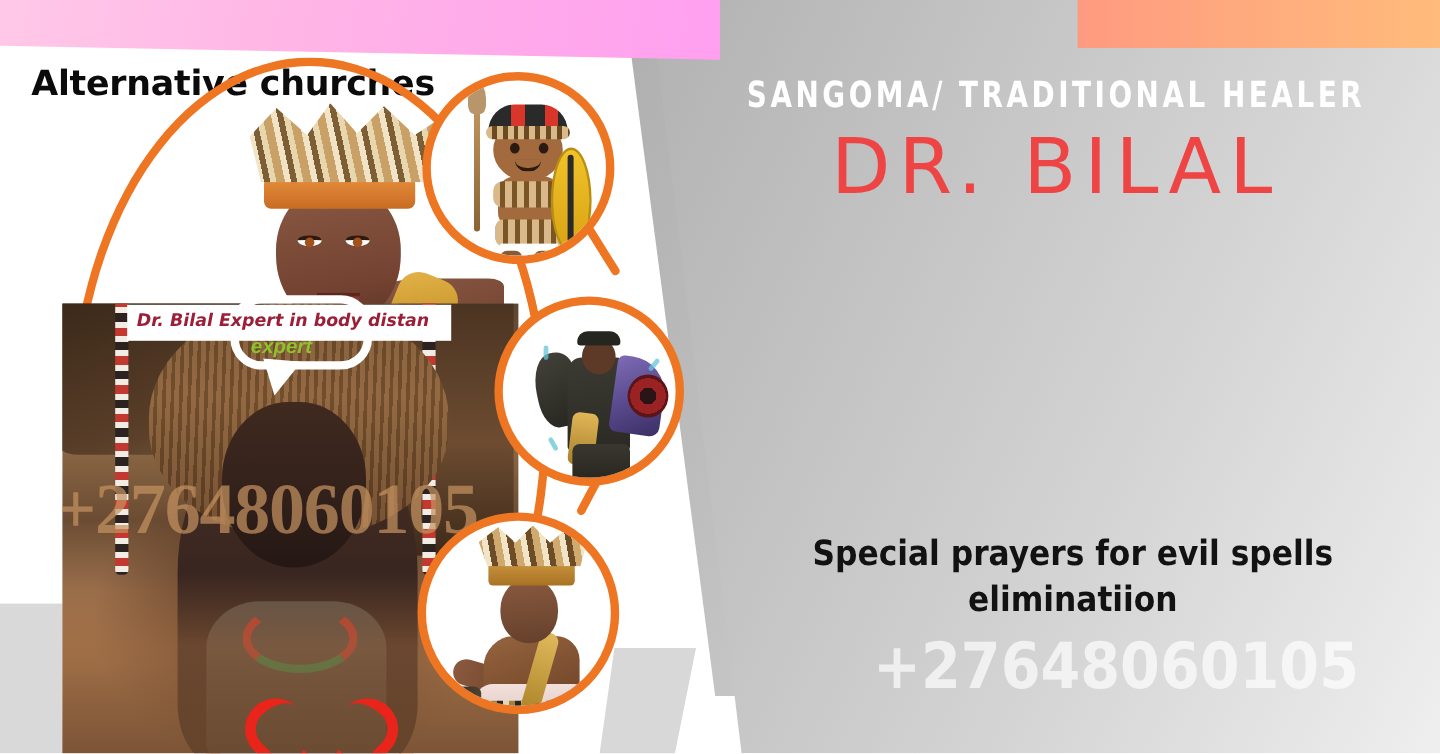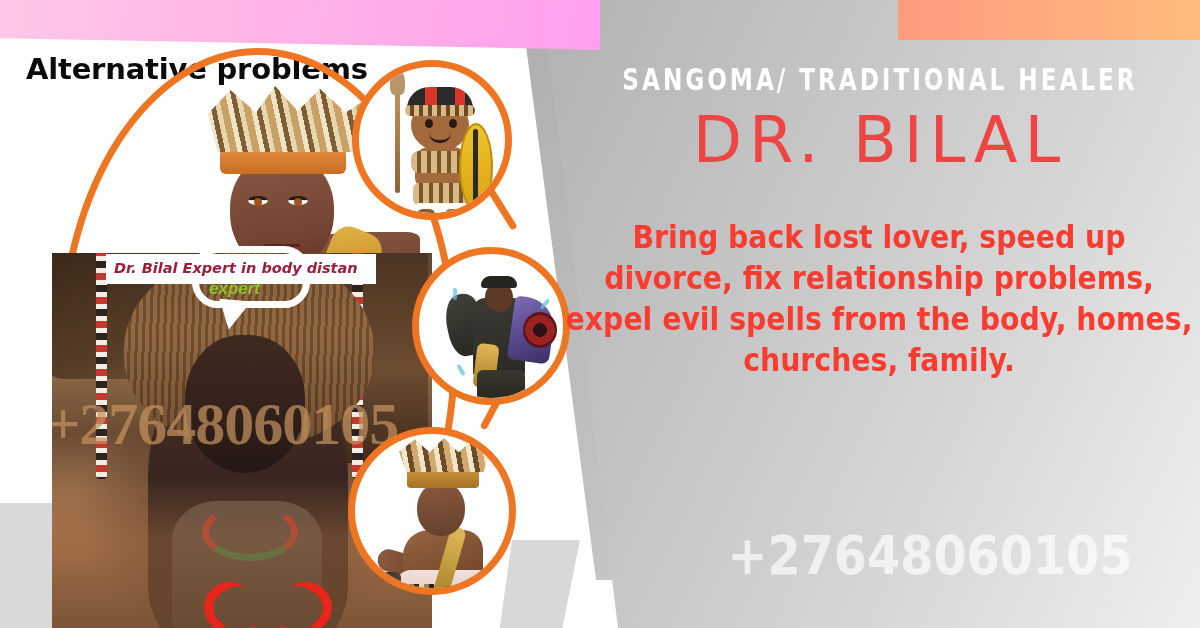--- a/index.html
+++ b/index.html
@@ -340,21 +340,21 @@
 
 <div id="stage">
 
   <div class="shape grey-panel"></div>
   <div class="shape grey-panel-inner"></div>
   <div class="shape grey-tab-bottom"></div>
   <div class="shape grey-left-foot"></div>
   <div class="shape pink-band"></div>
   <div class="shape orange-band"></div>
 
-  <div class="headline-left">Alternative problems</div>
+  <div class="headline-left">Alternative churches</div>
 
   <div class="big-arc"></div>
 
   <div class="chief">
     <div class="chief-shoulder"></div>
     <div class="chief-sash"></div>
     <div class="chief-head"></div>
     <div class="chief-band"></div>
     <div class="feathers"></div>
     <div class="chief-eye l"></div>
@@ -433,17 +433,17 @@
     <div class="h3-sash"></div>
     <div class="h3-tail"></div>
     <div class="h3-head"></div>
     <div class="h3-crown"></div>
     <div class="h3-feather"></div>
   </div>
 
   <div class="right-col">
     <div class="kicker">SANGOMA/ TRADITIONAL HEALER</div>
     <div class="brand">DR. BILAL</div>
-    <div class="redtext">Bring back lost lover, speed up divorce, fix relationship problems, expel evil spells from the body, homes, churches, family.</div>
+    <div class="blacktext">Special prayers for  evil spells eliminatiion</div>
     <div class="phone-ghost">+27648060105</div>
   </div>
 
 </div>
 
 </body></html>

